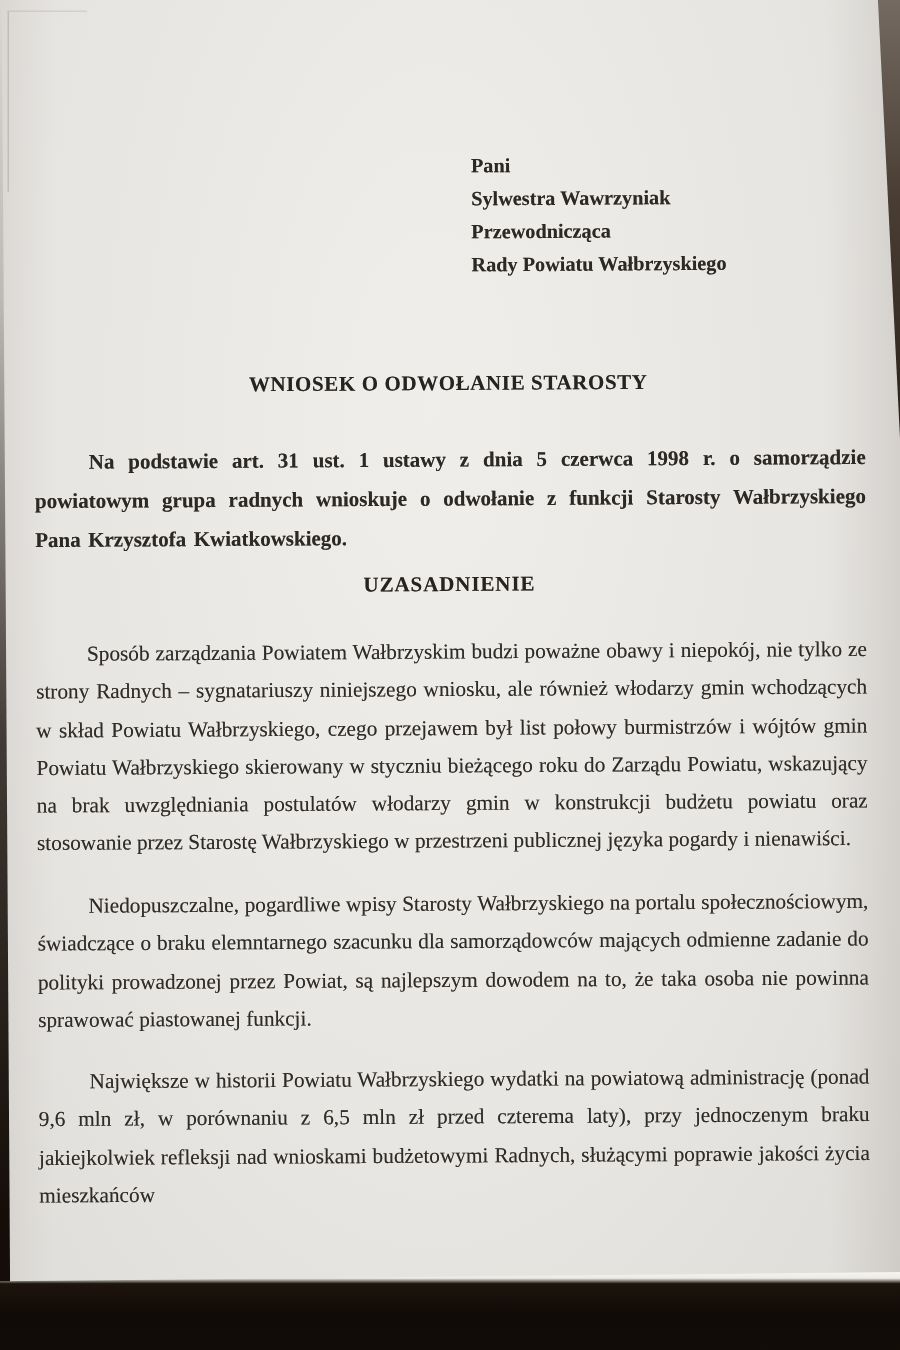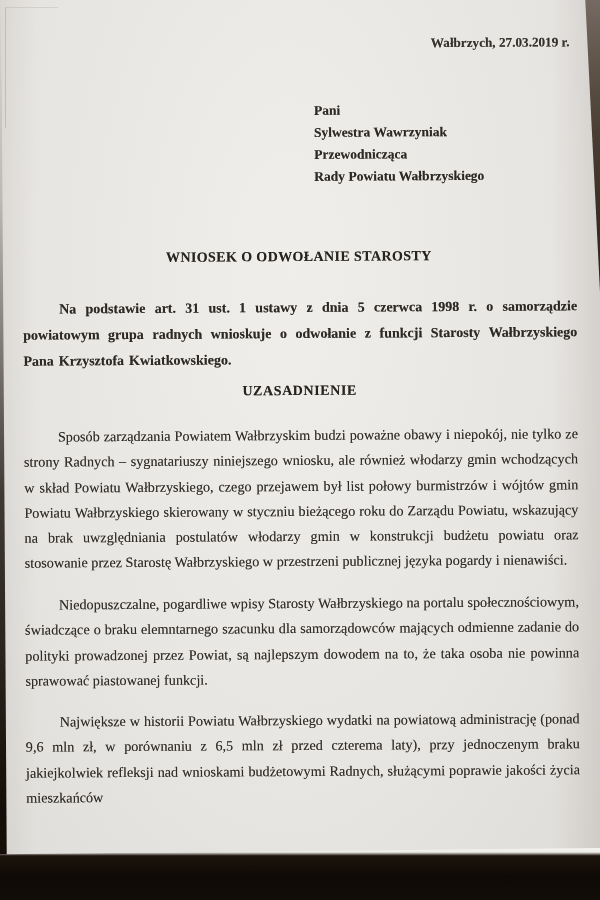--- a/index.html
+++ b/index.html
@@ -130,21 +130,20 @@
     clip-path: polygon(0 12%, 100% 0%, 100% 100%, 0 100%);
   }
 </style>
 </head>
 <body>
 
 <div class="photo">
   <div class="paper">
     <div class="crease"></div>
     <div class="content">
-      <div class="date">Wałbrzych, 27.03.2019 r.</div>
       <div class="addressee">
         <div>Pani</div>
         <div>Sylwestra Wawrzyniak</div>
         <div>Przewodnicząca</div>
         <div>Rady Powiatu Wałbrzyskiego</div>
       </div>
       <div class="title">WNIOSEK O ODWOŁANIE STAROSTY</div>
       <p class="intro">Na podstawie art. 31 ust. 1 ustawy z dnia 5 czerwca 1998 r. o samorządzie powiatowym grupa radnych wnioskuje o odwołanie z funkcji Starosty Wałbrzyskiego Pana Krzysztofa Kwiatkowskiego.</p>
       <div class="heading">UZASADNIENIE</div>
       <p class="body-par para-a">Sposób zarządzania Powiatem Wałbrzyskim budzi poważne obawy i niepokój, nie tylko ze strony Radnych – sygnatariuszy niniejszego wniosku, ale również włodarzy gmin wchodzących w skład Powiatu Wałbrzyskiego, czego przejawem był list połowy burmistrzów i wójtów gmin Powiatu Wałbrzyskiego skierowany w styczniu bieżącego roku do Zarządu Powiatu, wskazujący na brak uwzględniania postulatów włodarzy gmin w konstrukcji budżetu powiatu oraz stosowanie przez Starostę Wałbrzyskiego w przestrzeni publicznej języka pogardy i nienawiści.</p>

